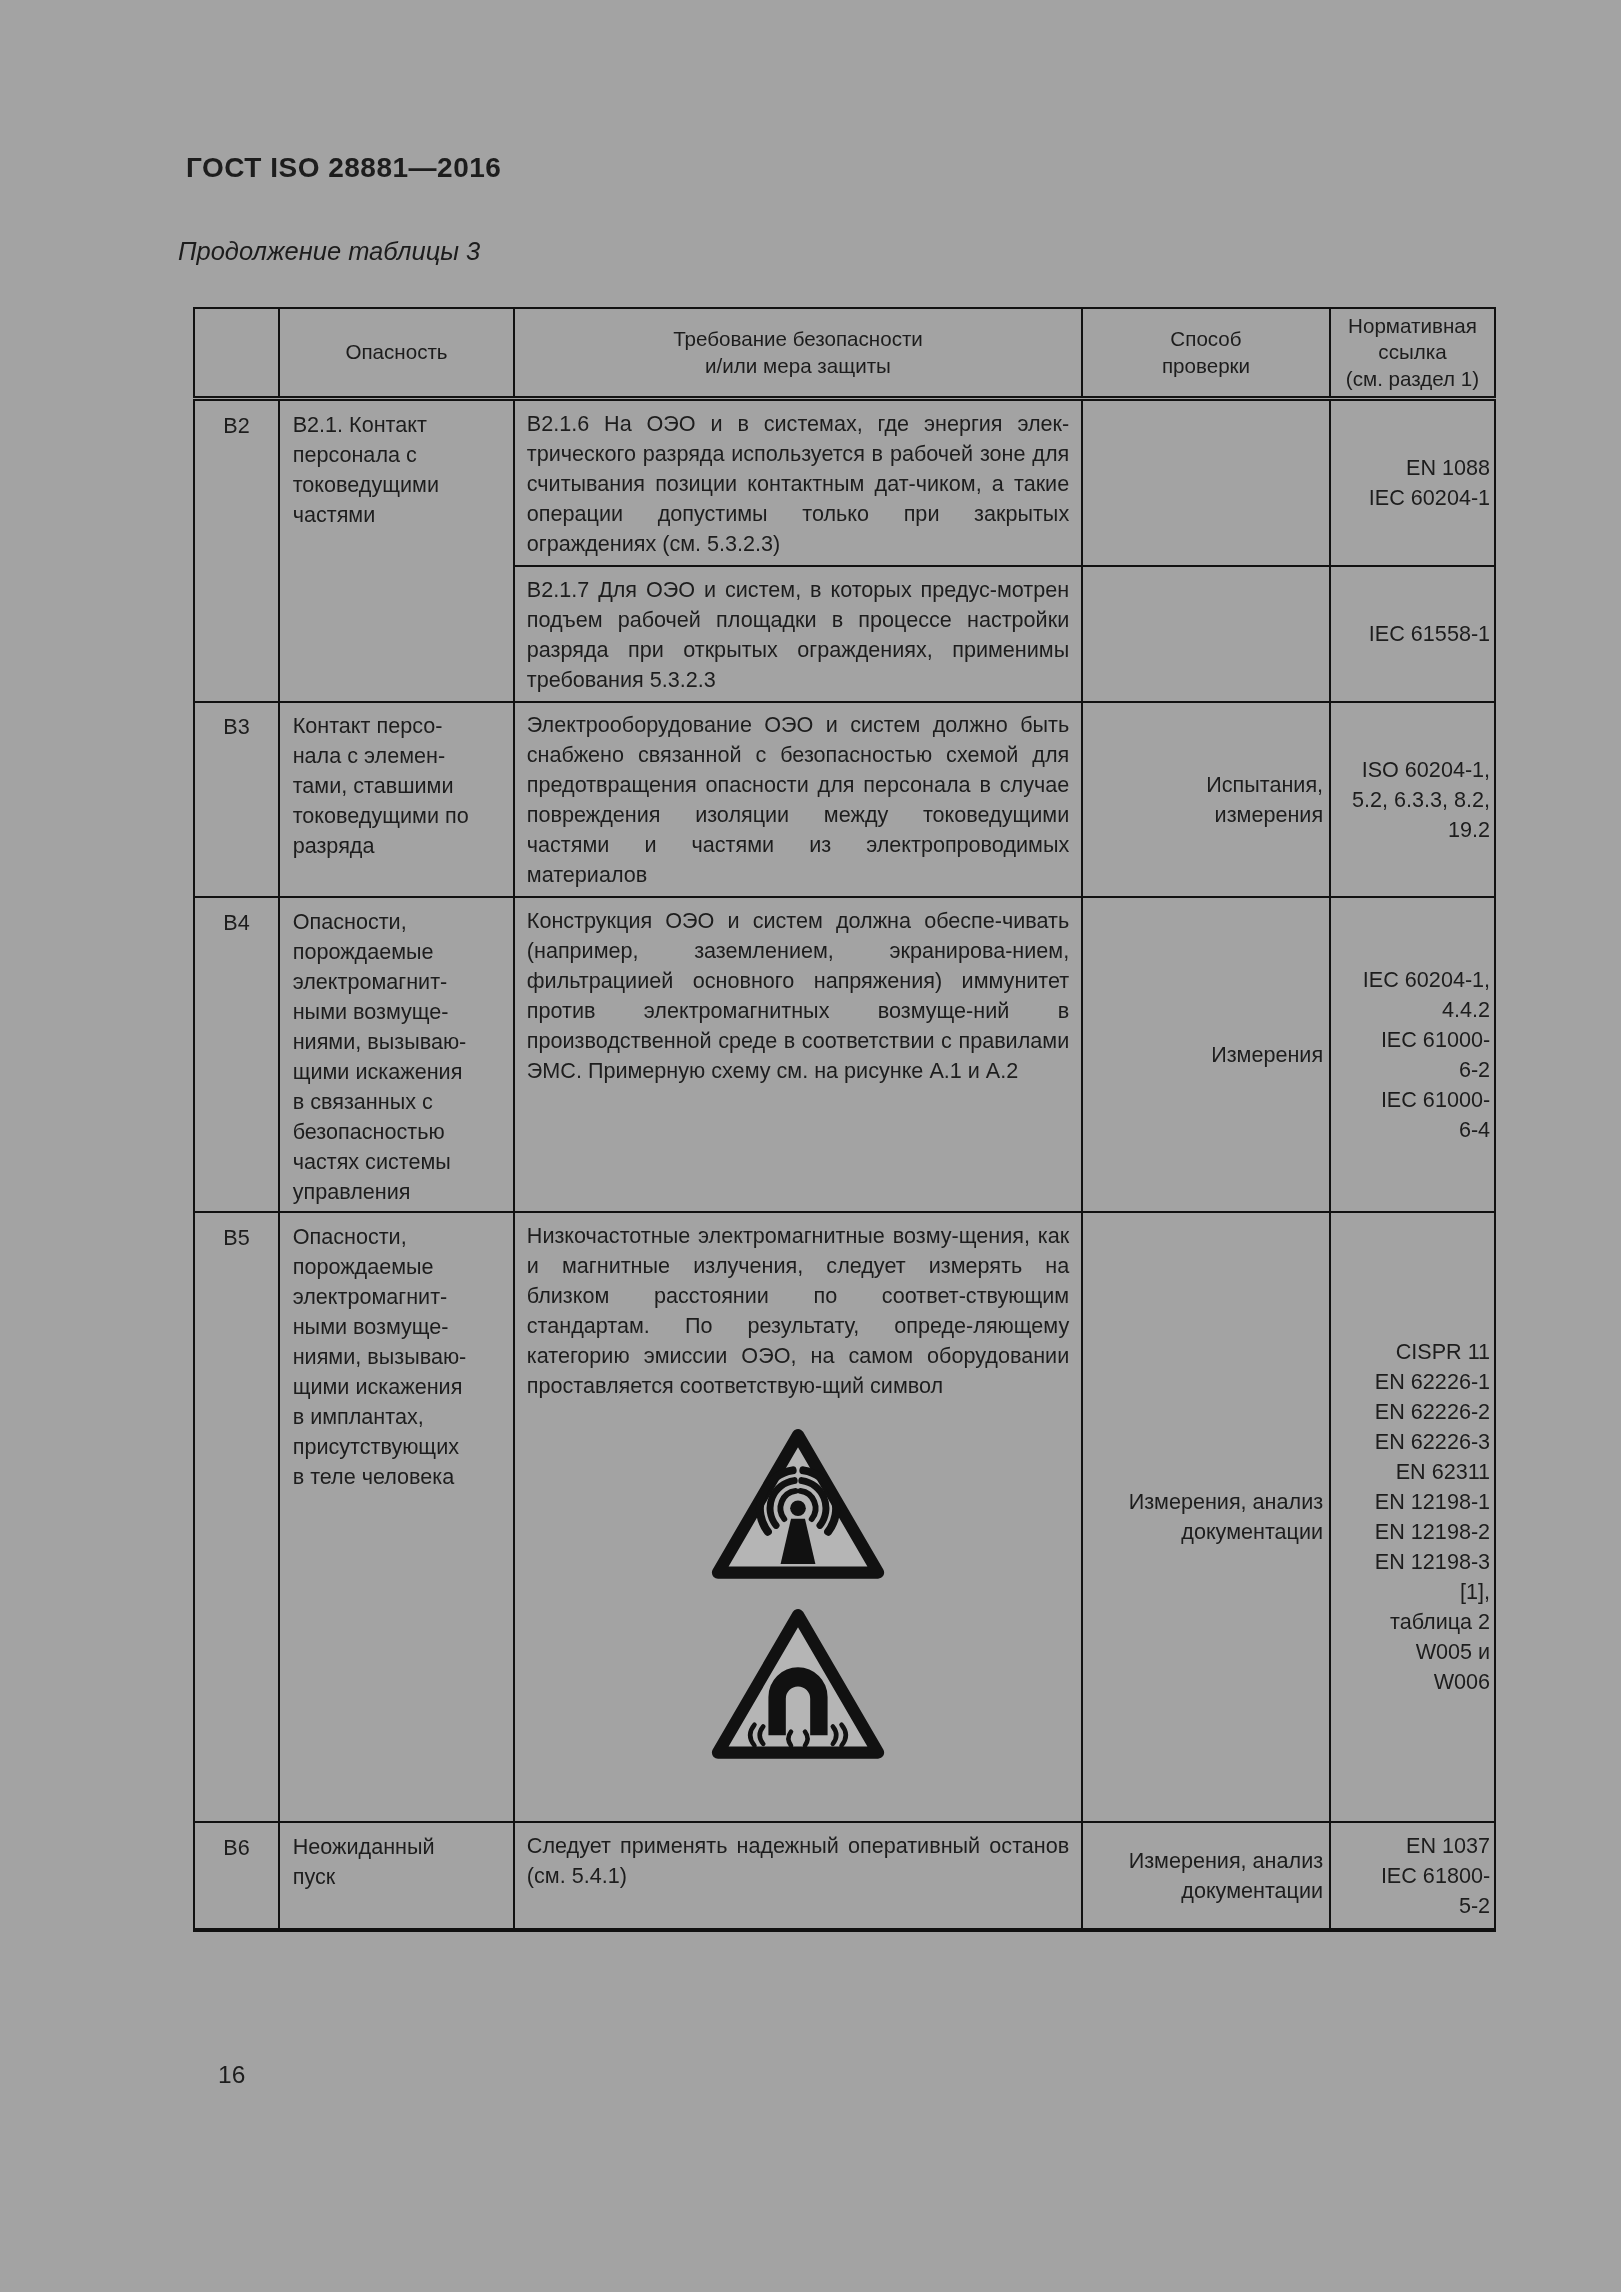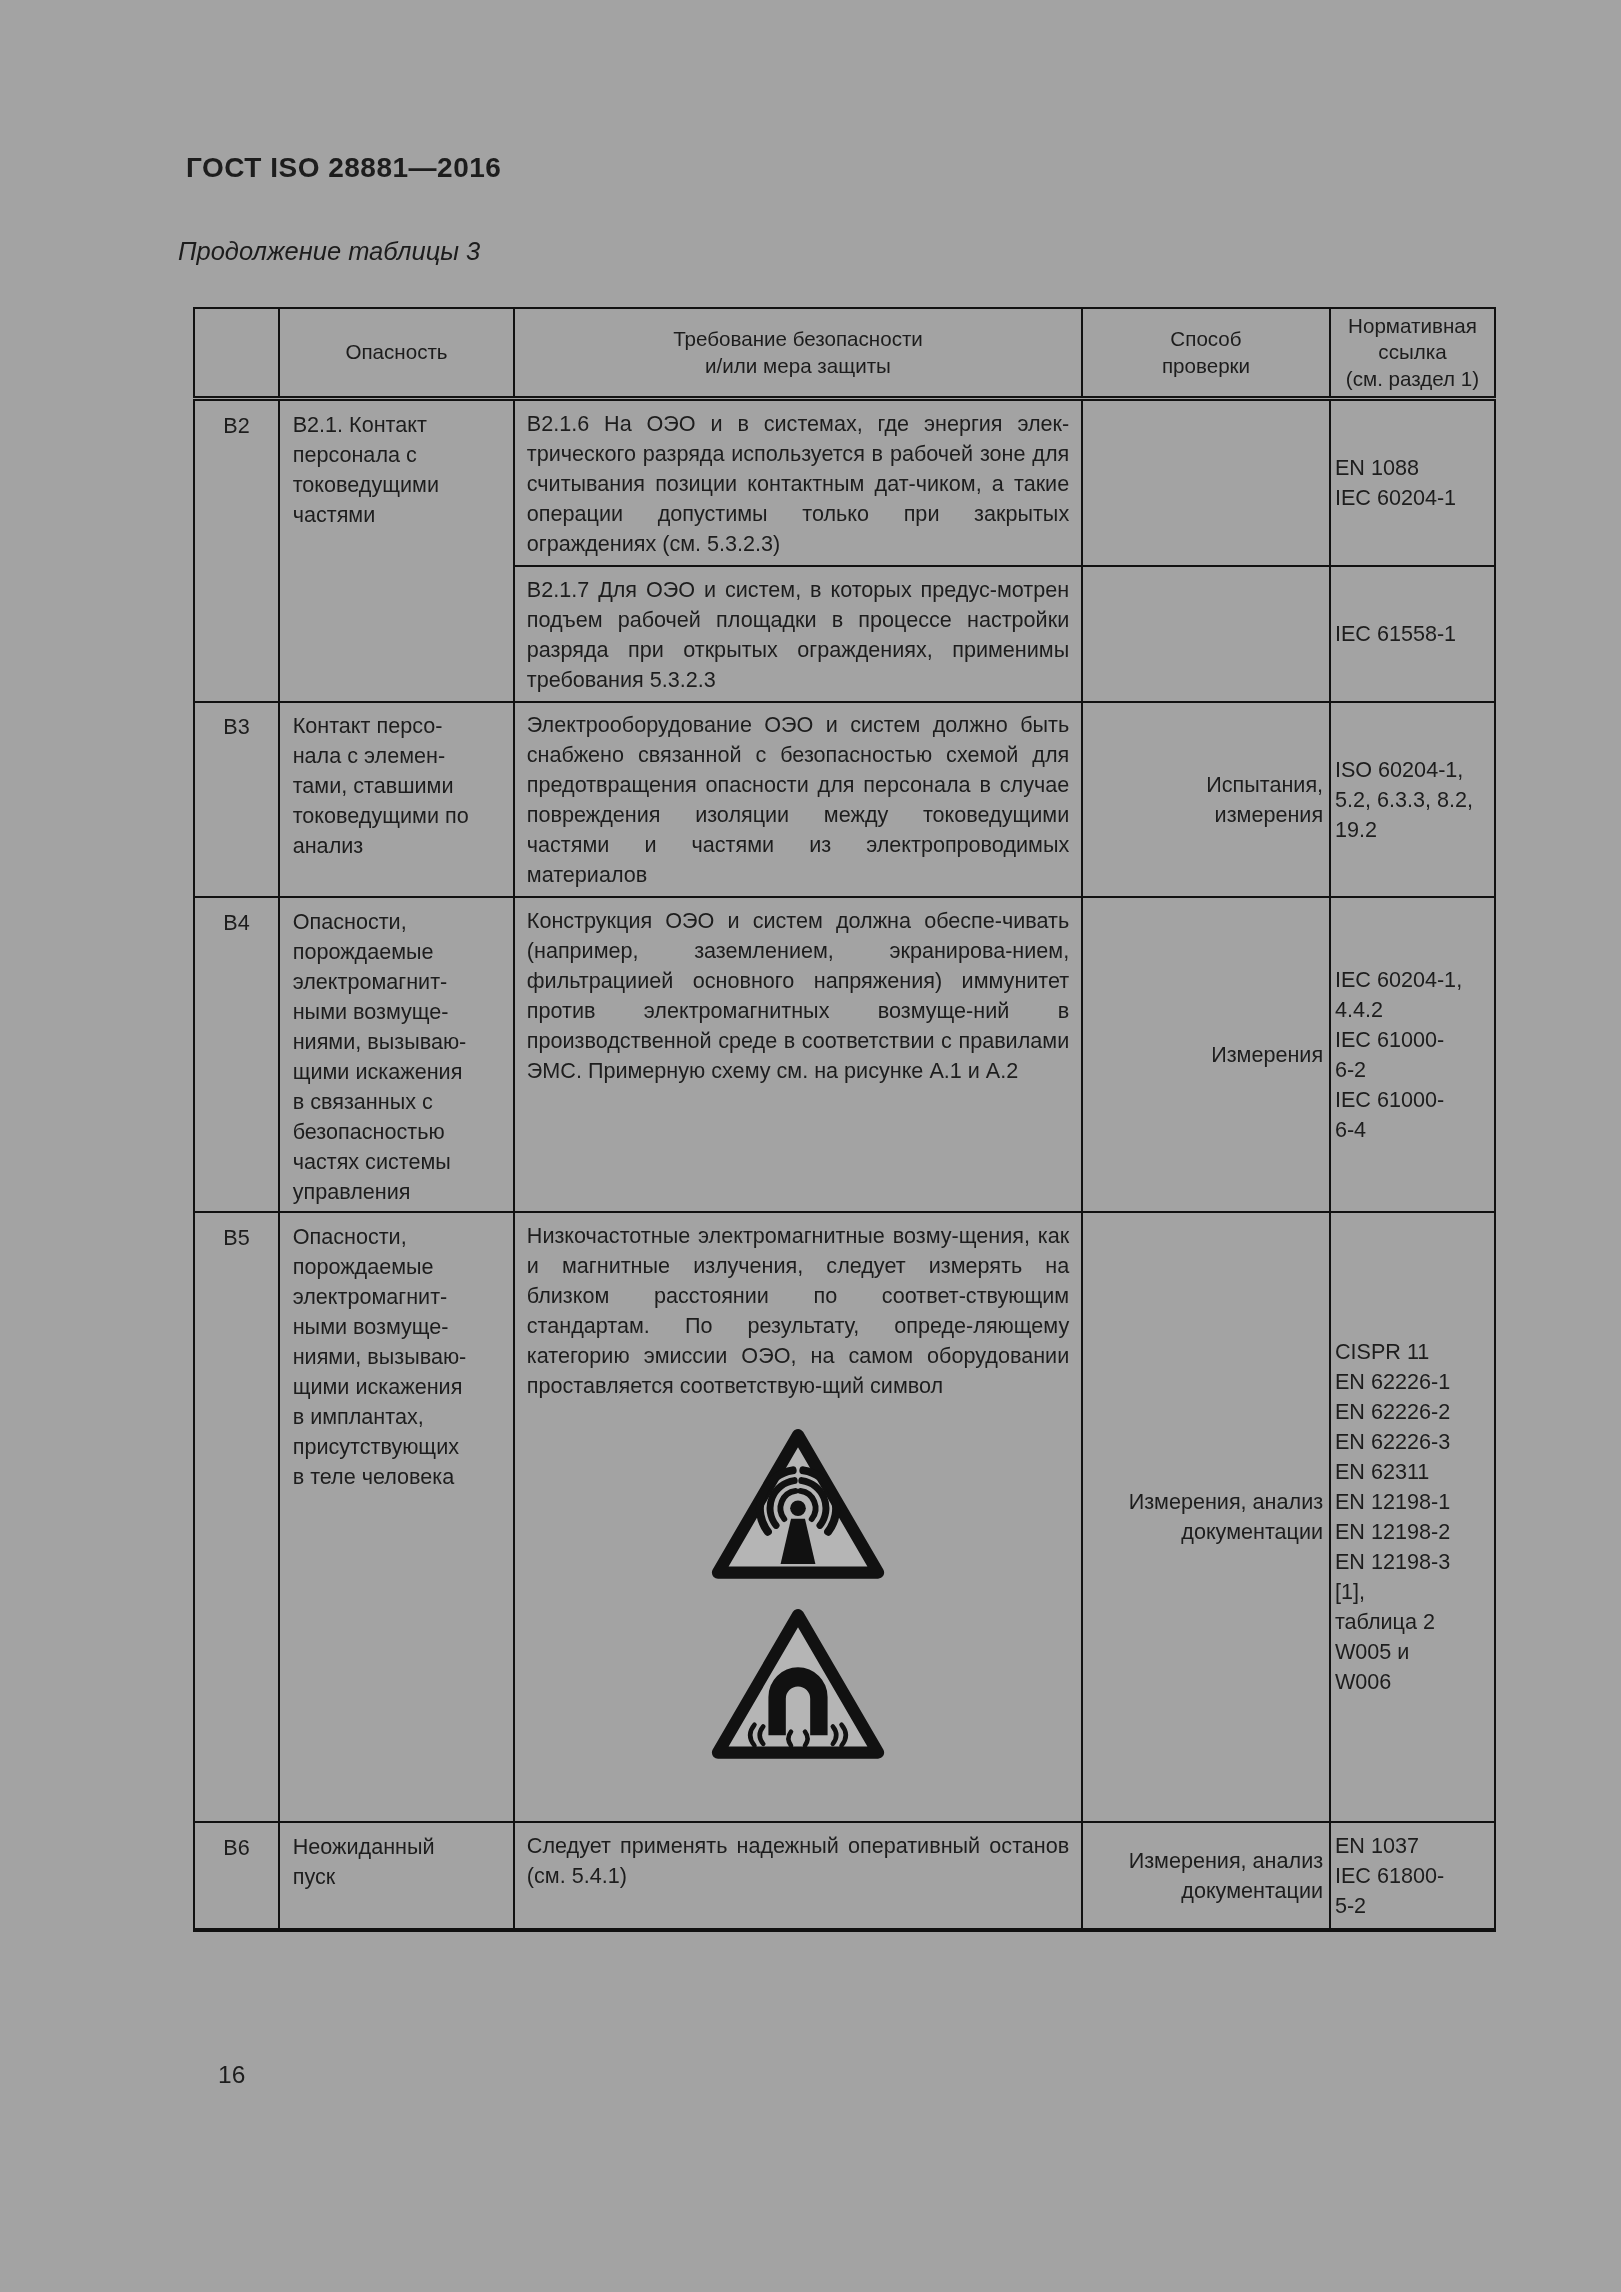--- a/index.html
+++ b/index.html
@@ -39,21 +39,21 @@
   col.c0{width:85px}
   col.c1{width:235px}
   col.c2{width:568px}
   col.c3{width:248px}
   col.c4{width:165px}
   .pre{white-space:pre-line;}
   td.id{ text-align:center;padding-top:9.8px;font-size:21.6px; }
   td.haz{ padding:8.8px 7.8px 3.9px 12.7px; }
   td.req{ padding:7.8px 11.8px 5.9px 11.8px;text-align:justify; }
   td.chk{ vertical-align:middle;text-align:right;padding:3.9px 5.9px; }
-  td.ref{ vertical-align:middle;text-align:left;padding:3.9px 3.9px; }
+  td.ref{ vertical-align:middle;text-align:right;padding:3.9px 3.9px; }
   tr.r-b2a{height:134px}
   tr.r-b2b{height:133px}
   tr.r-b3{height:194px}
   tr.r-b4{height:306px}
   tr.r-b5{height:610px}
   tr.r-b6{height:108px}
   .signs{
     margin-top:25.5px;
     display:flex;flex-direction:column;align-items:center;gap:25.5px;
   }
@@ -109,21 +109,21 @@
         <td class="chk pre"></td>
         <td class="ref pre">IEC 61558-1</td>
       </tr>
 
       <tr class="r-b3">
         <td class="id">В3</td>
         <td class="haz pre">Контакт персо-
 нала с элемен-
 тами, ставшими
 токоведущими по
-анализ</td>
+разряда</td>
         <td class="req">Электрооборудование ОЭО и систем должно быть снабжено связанной с безопасностью схемой для предотвращения опасности для персонала в случае повреждения изоляции между токоведущими частями и частями из электропроводимых материалов</td>
         <td class="chk pre">Испытания,
 измерения</td>
         <td class="ref pre">ISO 60204-1,
 5.2, 6.3.3, 8.2,
 19.2</td>
       </tr>
 
       <tr class="r-b4">
         <td class="id">В4</td>

